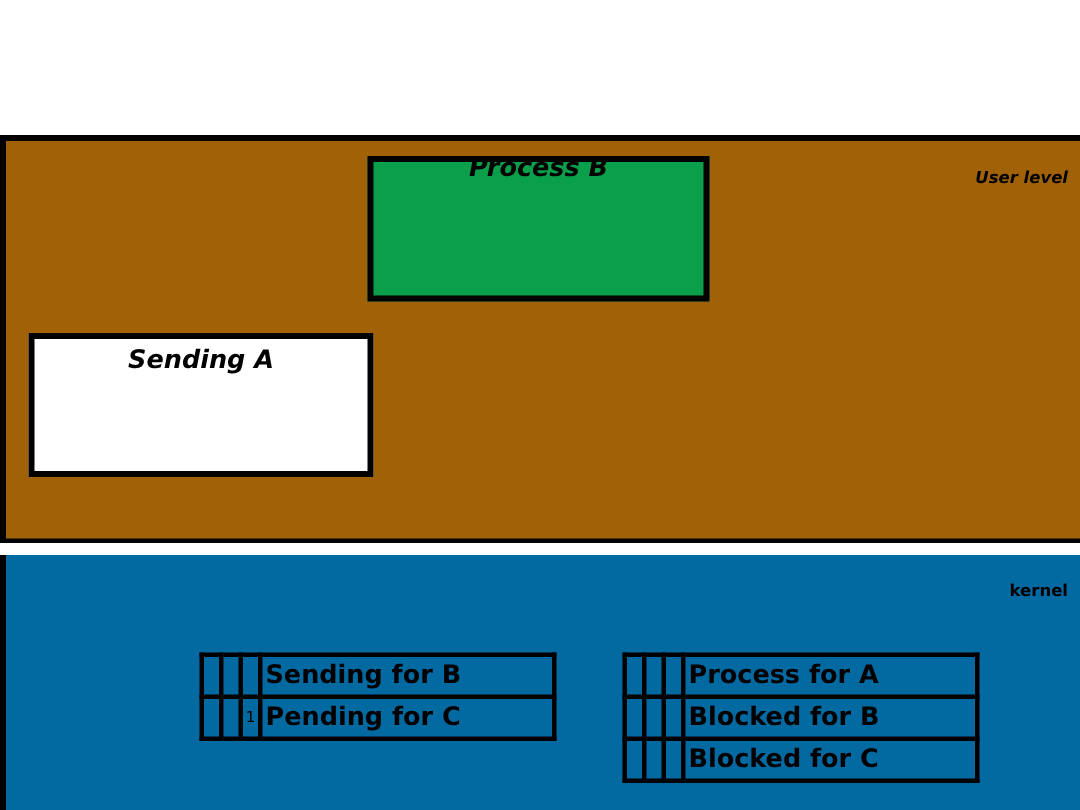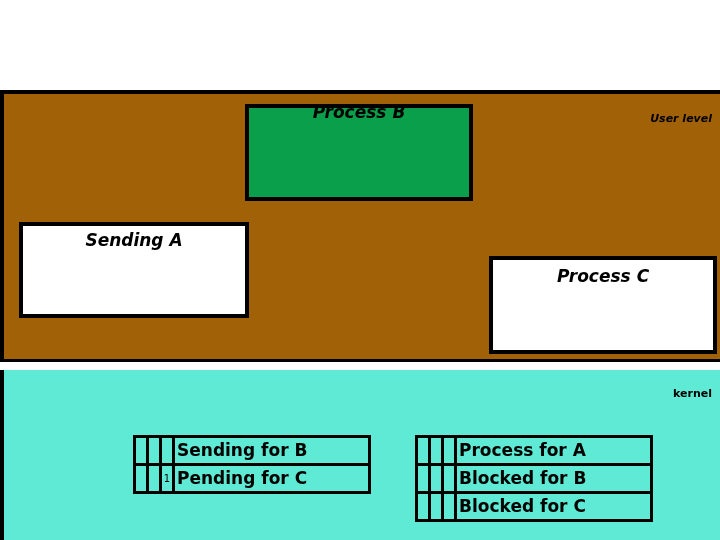--- a/index.html
+++ b/index.html
@@ -61,21 +61,21 @@
     font-style: italic;
   }
 
   
   #kernel-band {
     position: absolute;
     left: 0px;
     top: 280px;
     width: 720px;
     height: 170px;
-    background: #5eead4;
+    background: #0369a1;
     border-left: 4px solid #000000;
     box-sizing: border-box;
   }
 
   .band-label {
     position: absolute;
     font-family: "DejaVu Sans", sans-serif;
     font-weight: bold;
     font-size: 11px;
     color: #000000;
@@ -183,23 +183,20 @@
       <div class="band-label" id="user-level-label">User level</div>
 
       <div class="proc-box" id="process-b">
         <span class="proc-label">Process B</span>
       </div>
 
       <div class="proc-box" id="process-a">
         <span class="proc-label">Sending A</span>
       </div>
 
-      <div class="proc-box" id="process-c">
-        <span class="proc-label">Process C</span>
-      </div>
     </div>
 
     <div id="kernel-band">
       <div class="band-label" id="kernel-label">kernel</div>
     </div>
 
     <table class="sig-table" id="pending-table">
       <tbody>
         <tr>
           <td class="bit"></td>

